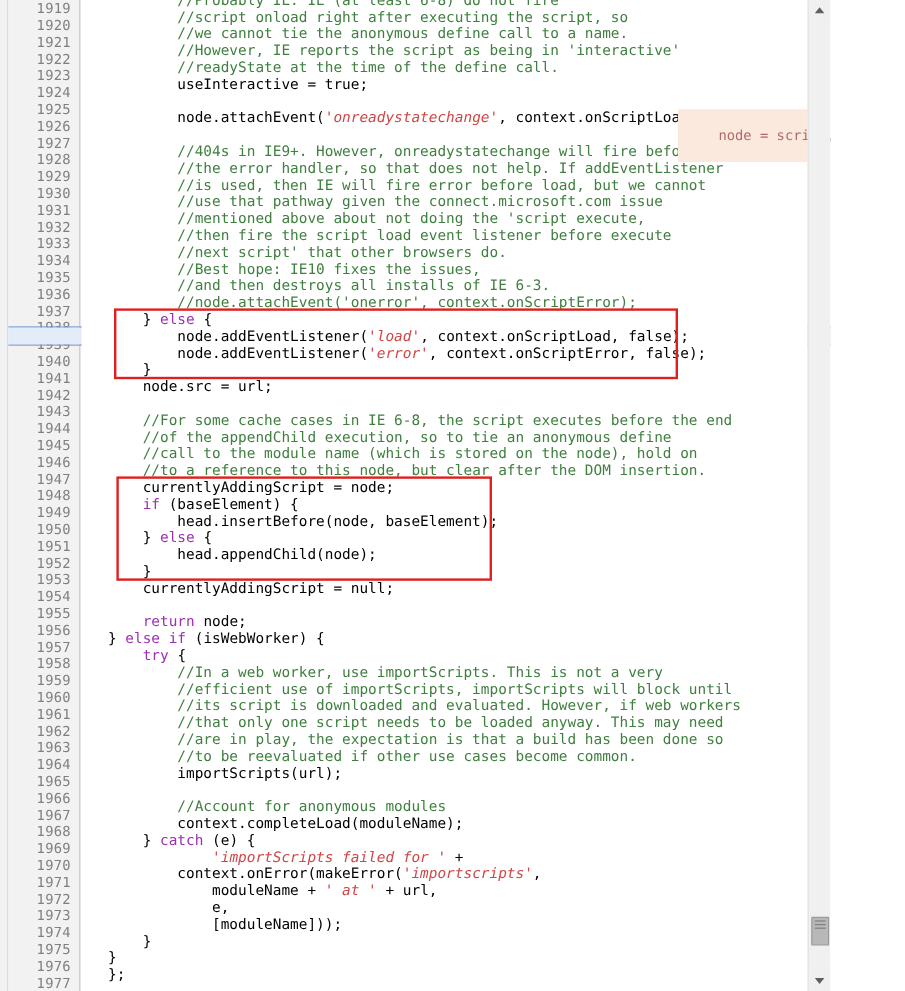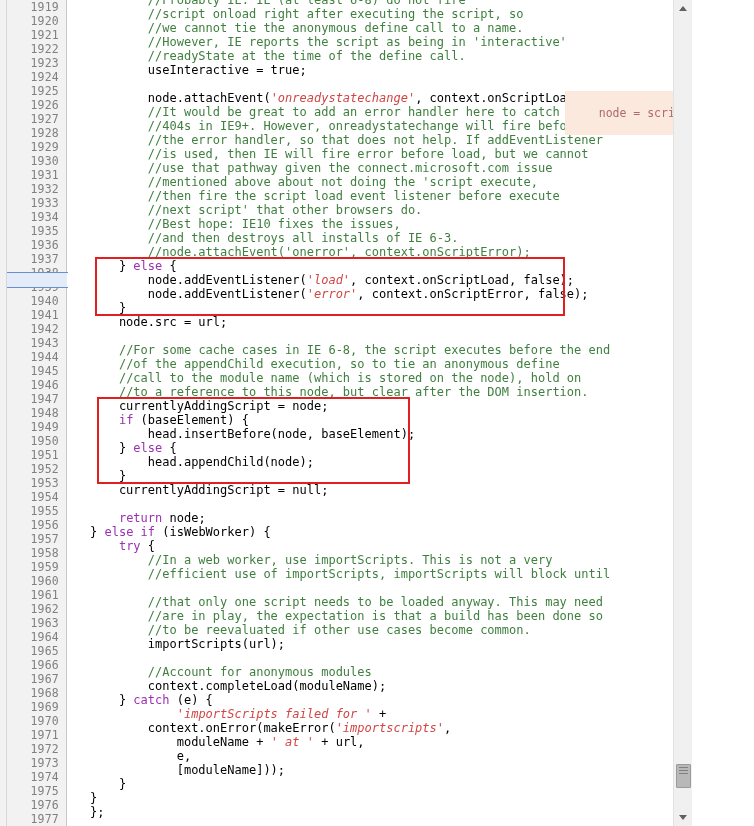--- a/index.html
+++ b/index.html
@@ -254,21 +254,21 @@
   <div id="code-area">
     <div id="code-lines" style="top: -7px; position: relative;">
         <div class="code-line"><span class="pl">        </span><span class="cm">//Probably IE. IE (at least 6-8) do not fire</span></div>
         <div class="code-line"><span class="pl">        </span><span class="cm">//script onload right after executing the script, so</span></div>
         <div class="code-line"><span class="pl">        </span><span class="cm">//we cannot tie the anonymous define call to a name.</span></div>
         <div class="code-line"><span class="pl">        </span><span class="cm">//However, IE reports the script as being in 'interactive'</span></div>
         <div class="code-line"><span class="pl">        </span><span class="cm">//readyState at the time of the define call.</span></div>
         <div class="code-line"><span class="pl">        useInteractive = true;</span></div>
         <div class="code-line"><span class="pl"></span></div>
         <div class="code-line"><span class="pl">        node.attachEvent(</span><span class="st">'onreadystatechange'</span><span class="pl">, context.onScriptLoad);</span></div>
-        <div class="code-line"><span class="pl">        </span><span class="cm">//It would be great to add an error handler here to catch</span></div>
+        <div class="code-line"><span class="pl">        </span></div>
         <div class="code-line"><span class="pl">        </span><span class="cm">//404s in IE9+. However, onreadystatechange will fire before</span></div>
         <div class="code-line"><span class="pl">        </span><span class="cm">//the error handler, so that does not help. If addEventListener</span></div>
         <div class="code-line"><span class="pl">        </span><span class="cm">//is used, then IE will fire error before load, but we cannot</span></div>
         <div class="code-line"><span class="pl">        </span><span class="cm">//use that pathway given the connect.microsoft.com issue</span></div>
         <div class="code-line"><span class="pl">        </span><span class="cm">//mentioned above about not doing the 'script execute,</span></div>
         <div class="code-line"><span class="pl">        </span><span class="cm">//then fire the script load event listener before execute</span></div>
         <div class="code-line"><span class="pl">        </span><span class="cm">//next script' that other browsers do.</span></div>
         <div class="code-line"><span class="pl">        </span><span class="cm">//Best hope: IE10 fixes the issues,</span></div>
         <div class="code-line"><span class="pl">        </span><span class="cm">//and then destroys all installs of IE 6-3.</span></div>
         <div class="code-line"><span class="pl">        </span><span class="cm">//node.attachEvent('onerror', context.onScriptError);</span></div>
@@ -288,21 +288,21 @@
         <div class="code-line"><span class="pl">    } </span><span class="kw">else</span><span class="pl"> {</span></div>
         <div class="code-line"><span class="pl">        head.appendChild(node);</span></div>
         <div class="code-line"><span class="pl">    }</span></div>
         <div class="code-line"><span class="pl">    currentlyAddingScript = null;</span></div>
         <div class="code-line"><span class="pl"></span></div>
         <div class="code-line"><span class="pl">    </span><span class="kw">return</span><span class="pl"> node;</span></div>
         <div class="code-line"><span class="pl">} </span><span class="kw">else if</span><span class="pl"> (isWebWorker) {</span></div>
         <div class="code-line"><span class="pl">    </span><span class="kw">try</span><span class="pl"> {</span></div>
         <div class="code-line"><span class="pl">        </span><span class="cm">//In a web worker, use importScripts. This is not a very</span></div>
         <div class="code-line"><span class="pl">        </span><span class="cm">//efficient use of importScripts, importScripts will block until</span></div>
-        <div class="code-line"><span class="pl">        </span></div>
+        <div class="code-line"><span class="pl">        </span><span class="cm">//its script is downloaded and evaluated. However, if web workers</span></div>
         <div class="code-line"><span class="pl">        </span><span class="cm">//that only one script needs to be loaded anyway. This may need</span></div>
         <div class="code-line"><span class="pl">        </span><span class="cm">//are in play, the expectation is that a build has been done so</span></div>
         <div class="code-line"><span class="pl">        </span><span class="cm">//to be reevaluated if other use cases become common.</span></div>
         <div class="code-line"><span class="pl">        importScripts(url);</span></div>
         <div class="code-line"><span class="pl"></span></div>
         <div class="code-line"><span class="pl">        </span><span class="cm">//Account for anonymous modules</span></div>
         <div class="code-line"><span class="pl">        context.completeLoad(moduleName);</span></div>
         <div class="code-line"><span class="pl">    } </span><span class="kw">catch</span><span class="pl"> (e) {</span></div>
         <div class="code-line"><span class="pl">            </span><span class="st">'importScripts failed for '</span><span class="pl"> +</span></div>
         <div class="code-line"><span class="pl">        context.onError(makeError(</span><span class="st">'importscripts'</span><span class="pl">,</span></div>

